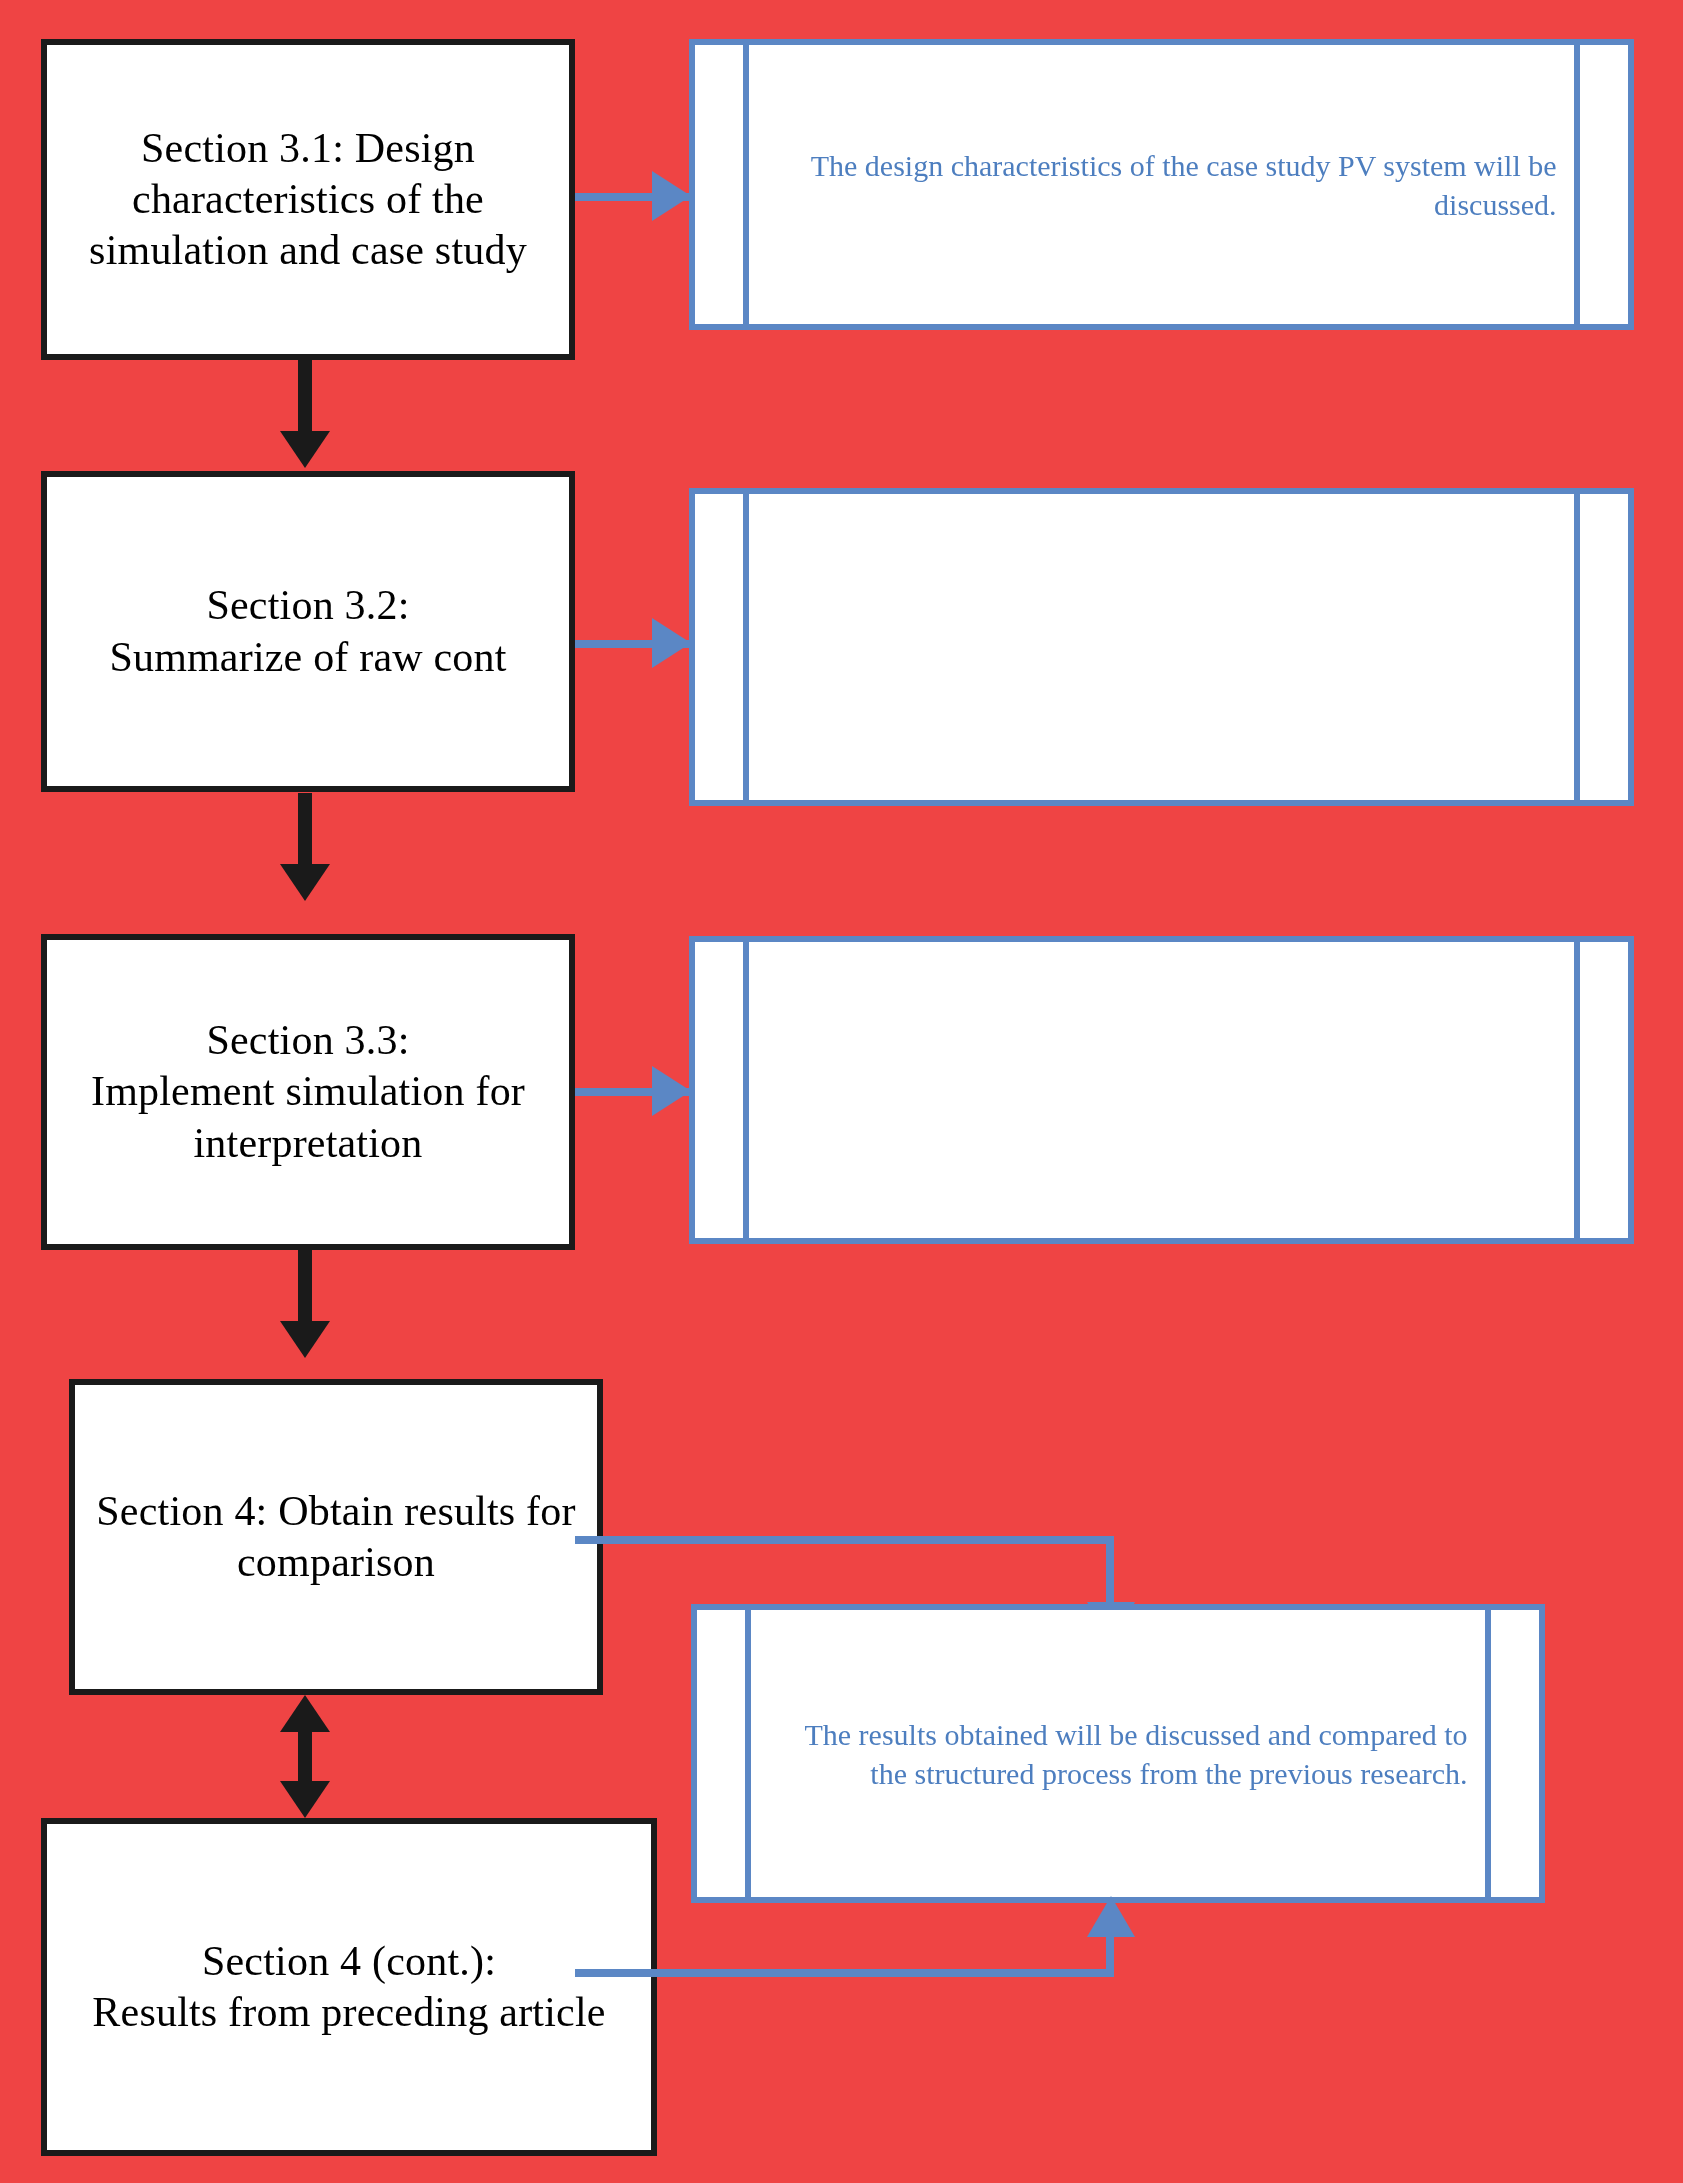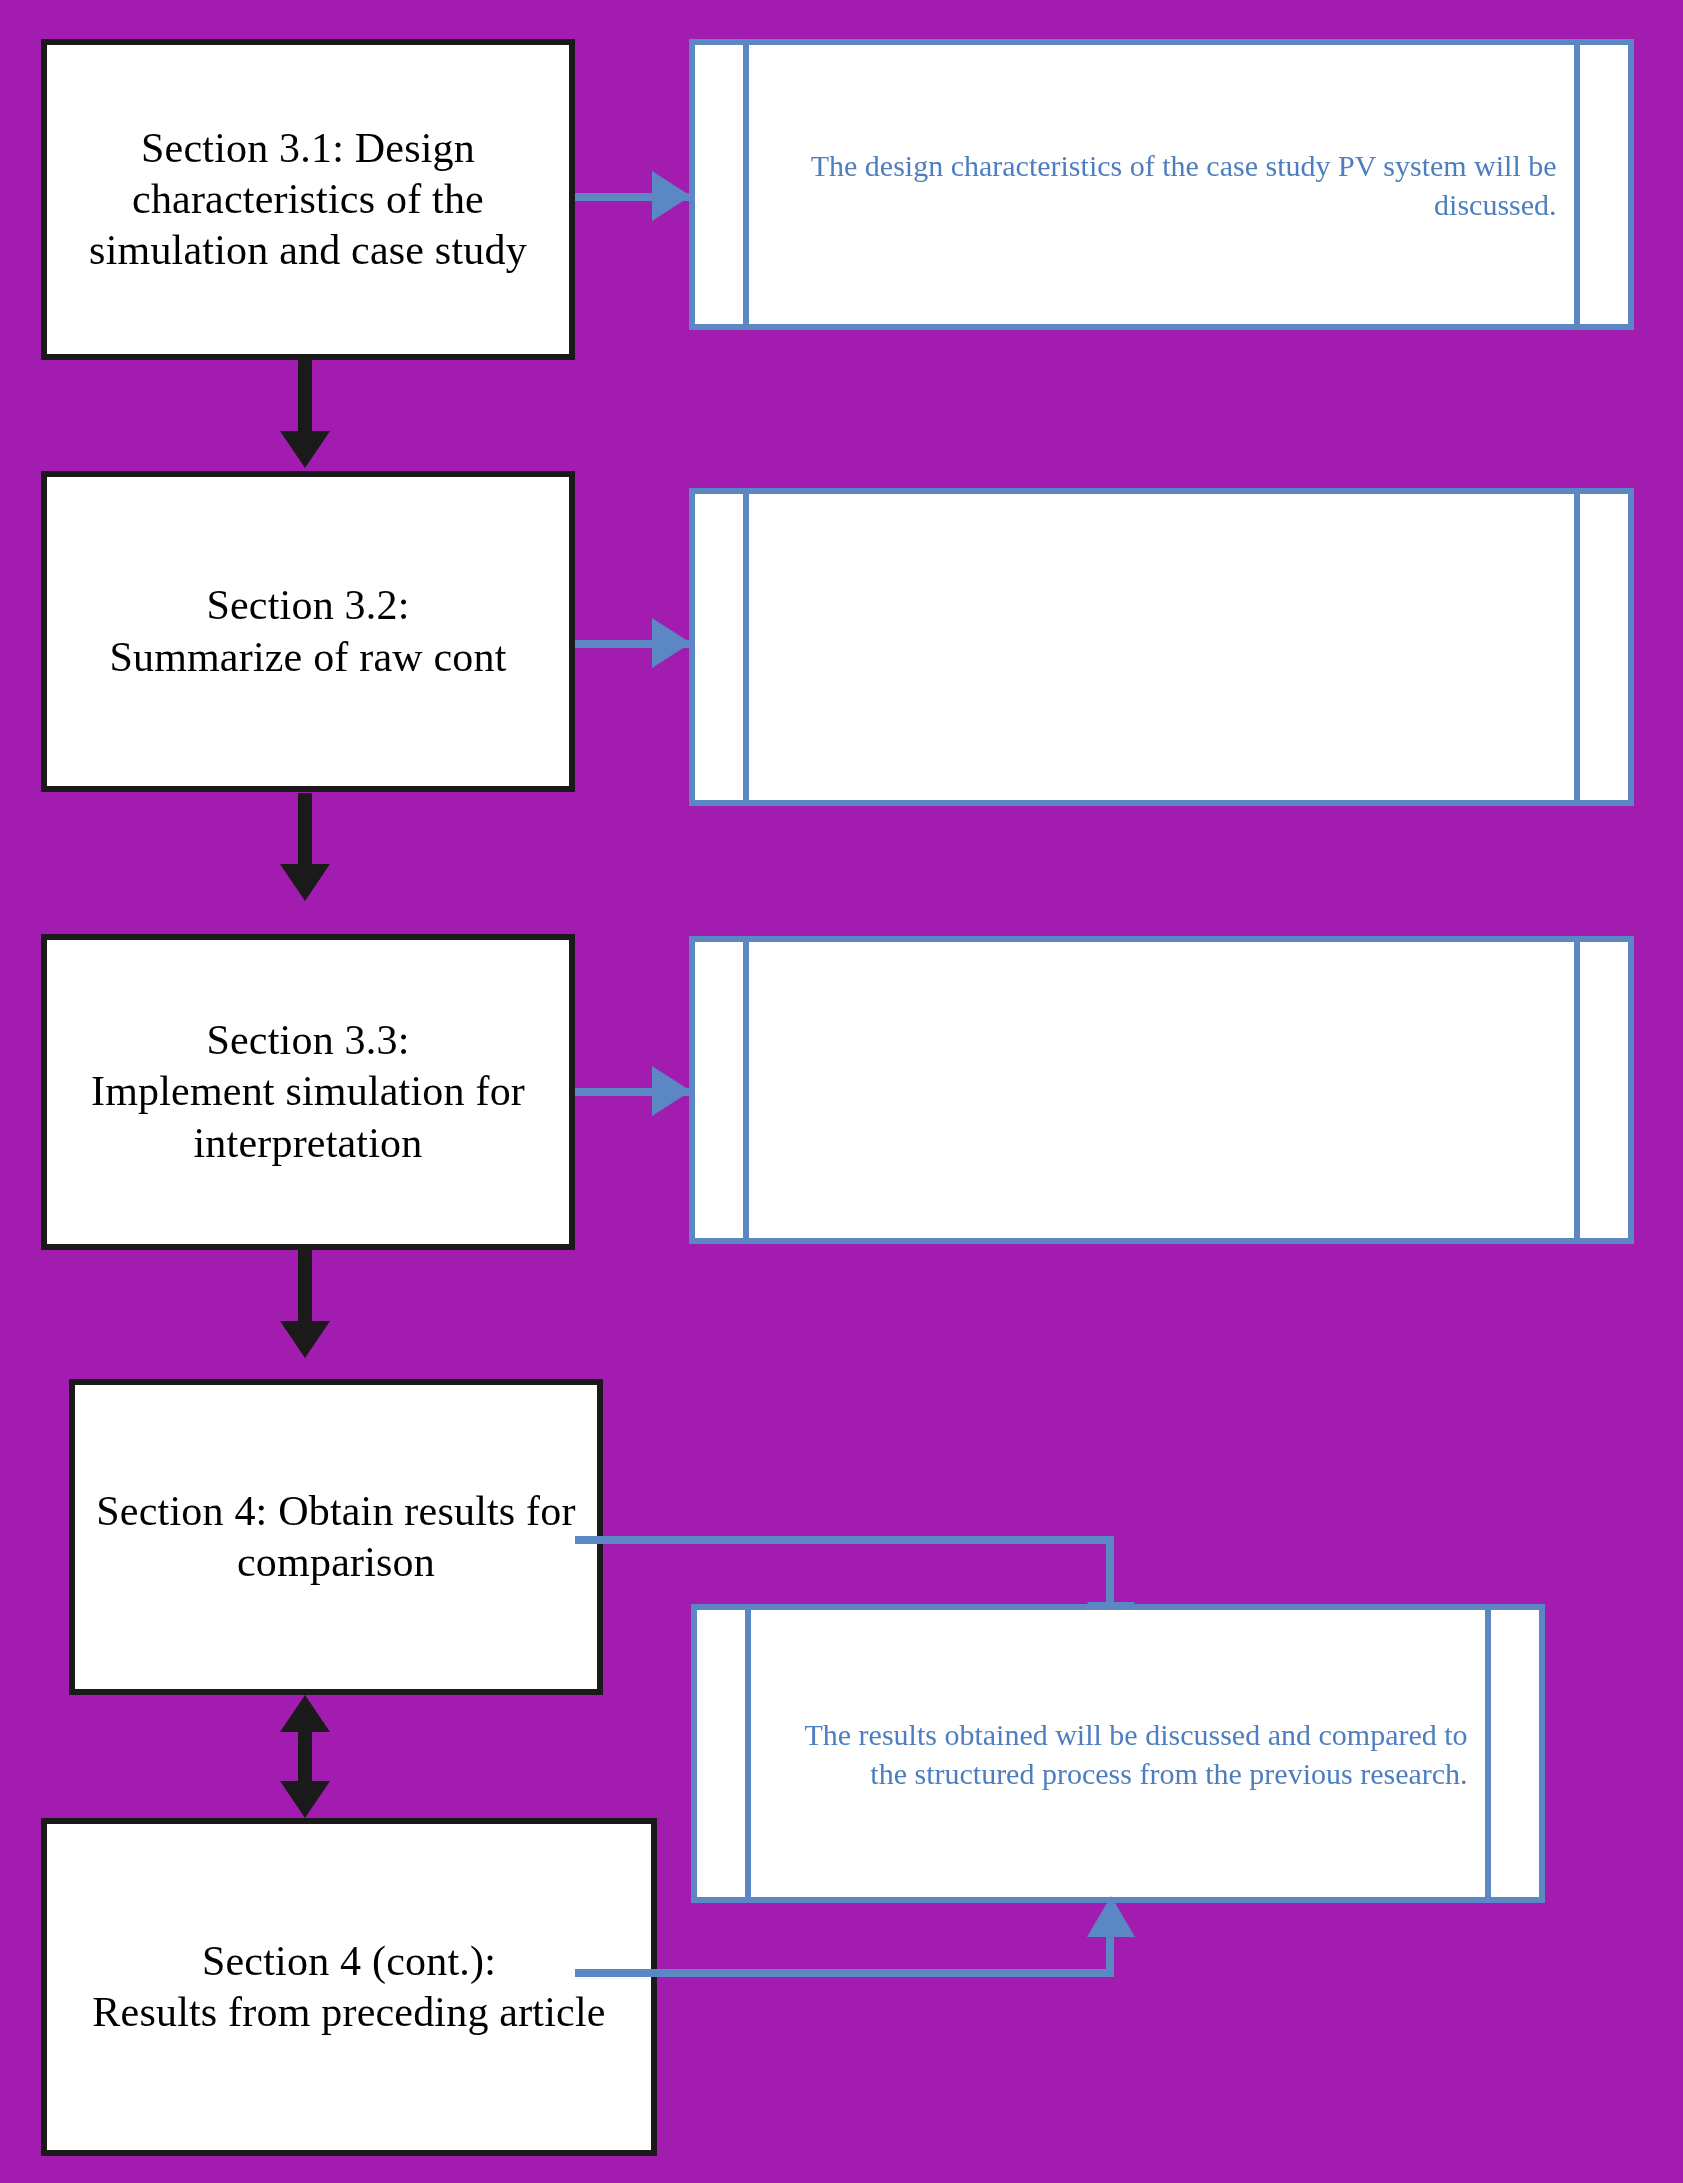--- a/index.html
+++ b/index.html
@@ -8,21 +8,21 @@
     padding: 0;
     background: #ffffff;
   }
   body {
     font-family: "Liberation Serif", "DejaVu Serif", serif;
   }
   #canvas {
     position: relative;
     width: 1683px;
     height: 2183px;
-    background: #a21caf;
+    background: #ef4444;
     overflow: hidden;
   }
   
   .proc-box {
     position: absolute;
     box-sizing: border-box;
     border: 6px solid #1a1a1a;
     background: #ffffff;
     display: flex;
     align-items: center;

